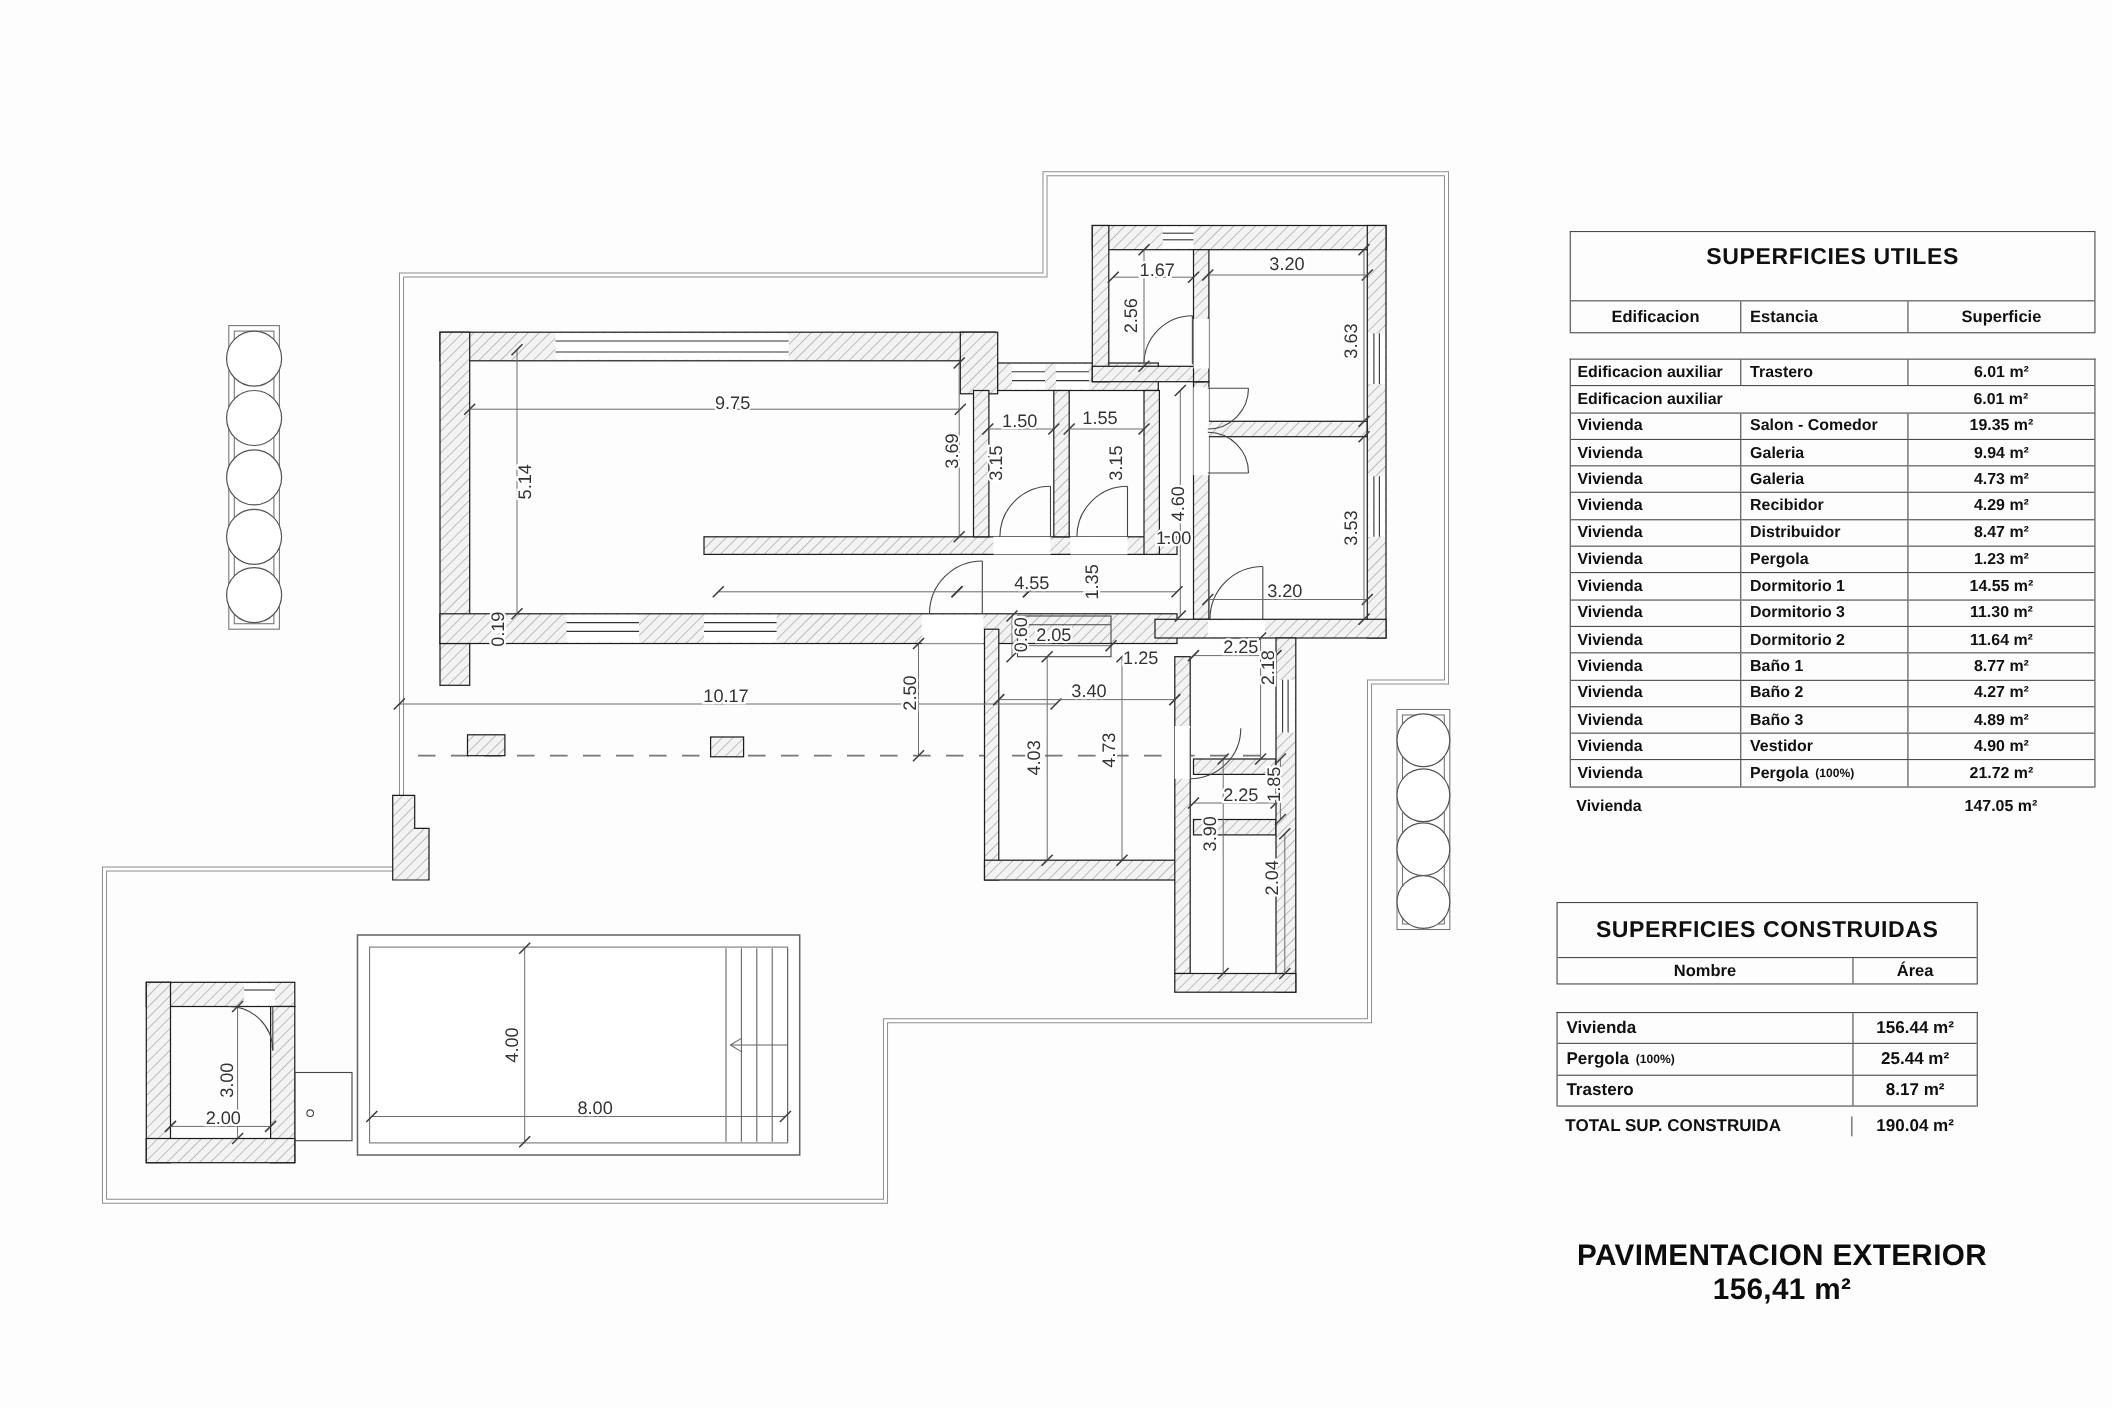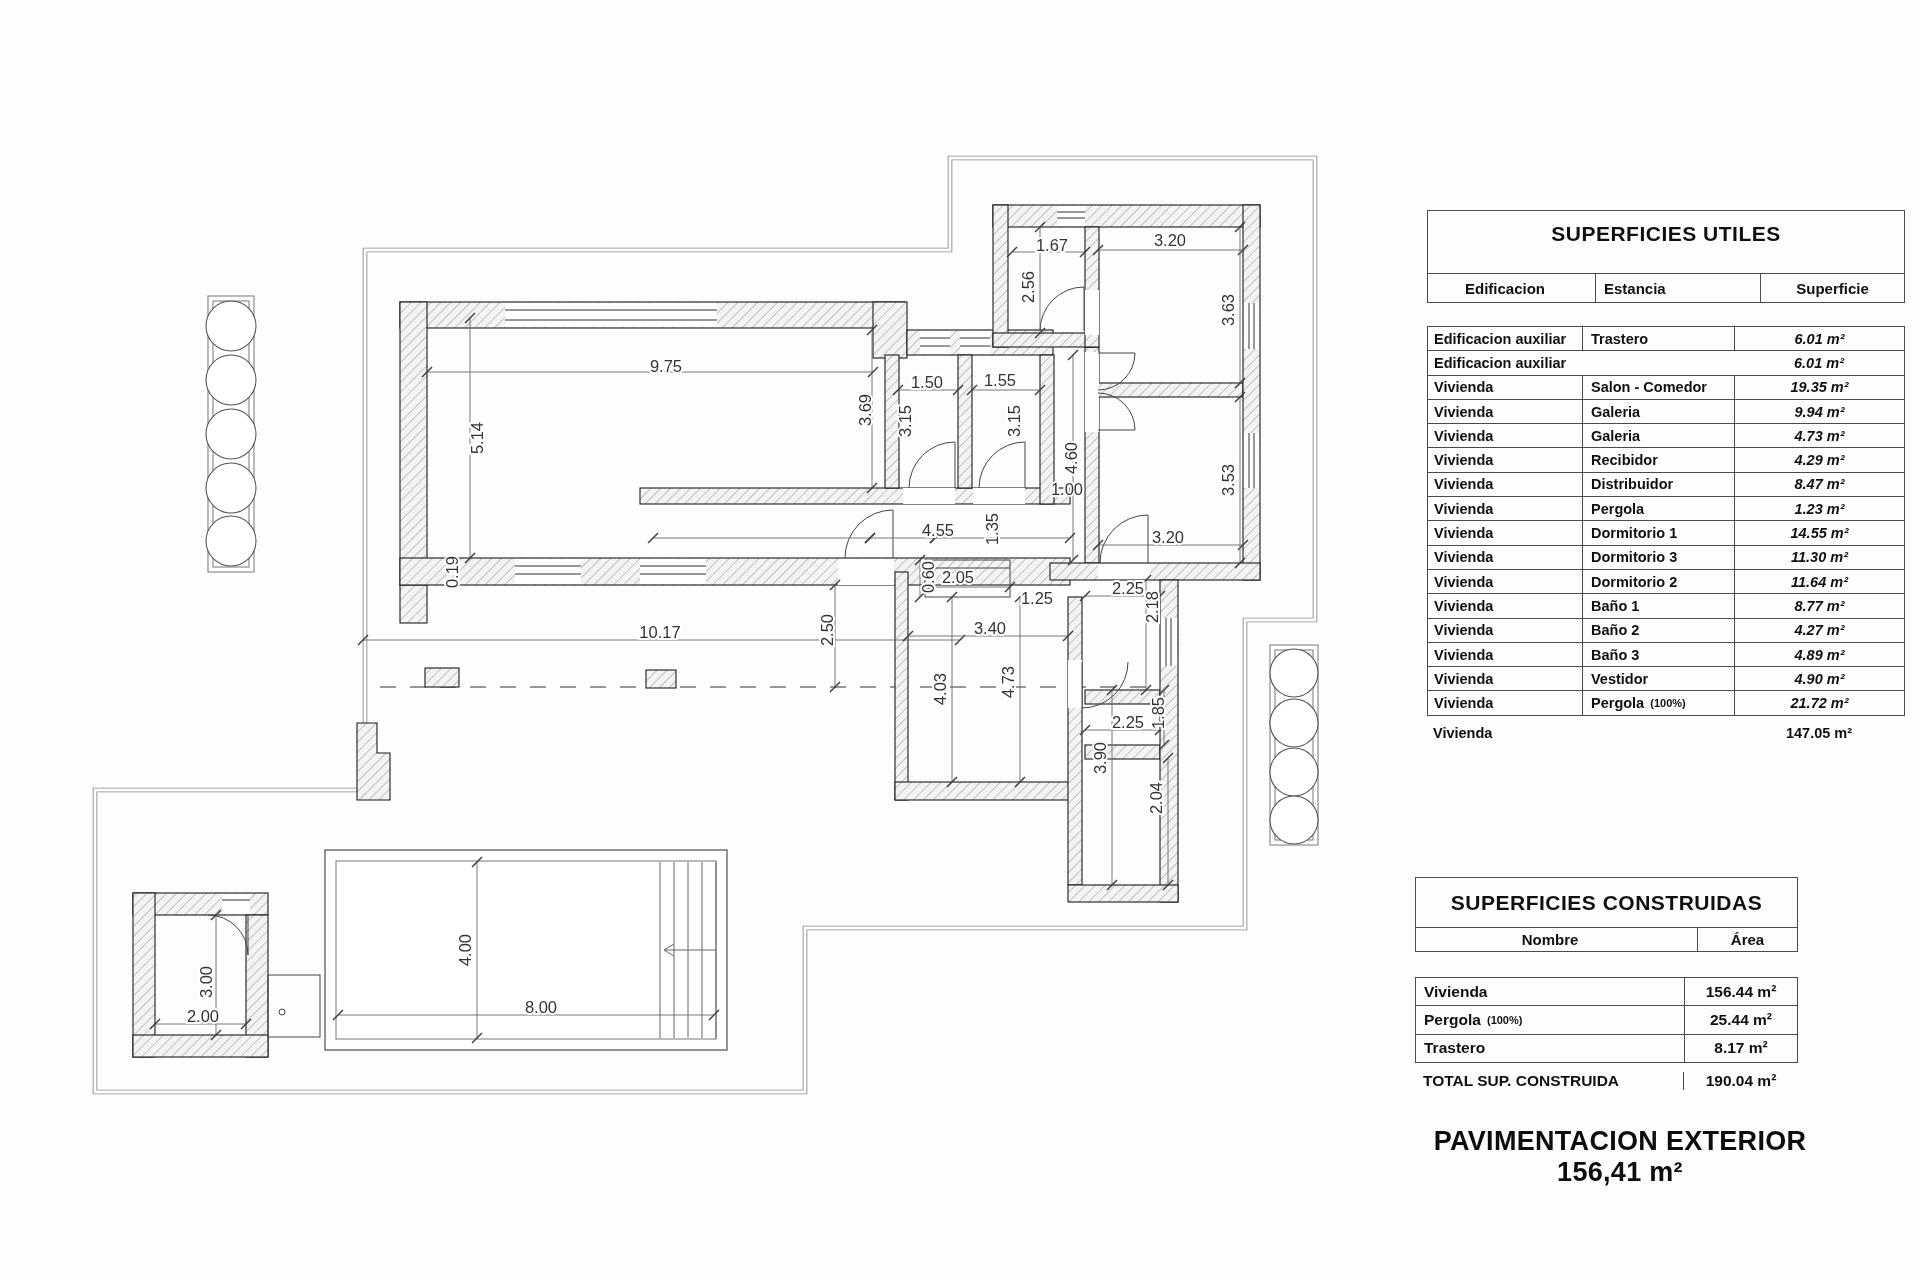--- a/index.html
+++ b/index.html
@@ -23,45 +23,45 @@
   .pool{fill:#fff;stroke:#666;stroke-width:1.4;}
   .pool2{fill:none;stroke:#777;stroke-width:1;}
   .tree{fill:#fff;stroke:#555;stroke-width:1.1;}
   .planter{fill:#fff;stroke:#777;stroke-width:1;}
   .dash{stroke:#777;stroke-width:1.6;stroke-dasharray:16 14;fill:none;}
   .stair{stroke:#666;stroke-width:1;}
 
   
   .tbl{position:absolute;color:#101010;}
   .t-utiles{left:1427px;top:210px;width:478px;}
-  .t-cons{left:1415px;top:877px;width:383px;}
+  .t-cons{left:1415px;top:820px;width:383px;}
   .tbl *{box-sizing:border-box;}
   .headbox{border:1.4px solid #4a4a4a;}
   .title{font-weight:bold;text-align:center;letter-spacing:.5px;border-bottom:1.4px solid #4a4a4a;}
   .t-utiles .title{font-size:21px;padding:11px 0 27px;}
   .t-cons .title{font-size:21px;padding:13px 0 12px;}
-  .hdr{display:flex;font-weight:bold;font-size:15px;align-items:stretch;gap:13px;}
+  .hdr{display:flex;font-weight:bold;font-size:15px;align-items:stretch;}
   .t-utiles .hdr{height:28px;}
   .t-cons .hdr{height:23px;}
   .hdr span{display:flex;align-items:center;}
   .h0{width:154px;justify-content:center;}
   .h1{width:152px;padding-left:8px;border-left:1.2px solid #4a4a4a;}
   .h2{flex:1;justify-content:center;border-left:1.2px solid #4a4a4a;}
   .n0{width:268px;justify-content:center;}
   .n1{flex:1;justify-content:center;border-left:1.2px solid #4a4a4a;}
   .tbody{border:1.2px solid #4a4a4a;border-bottom:none;}
   .t-utiles .tbody{margin-top:23px;}
   .t-cons .tbody{margin-top:25px;}
   .row{display:flex;border-bottom:1.2px solid #4a4a4a;font-weight:bold;align-items:stretch;}
   .t-utiles .row{height:24.3px;font-size:14.5px;}
   .t-cons .row{height:28.3px;font-size:15.5px;}
   .row span, .sumrow span{display:flex;align-items:center;}
   .c0{width:154px;padding-left:6px;}
   .c1{width:152px;padding-left:8px;border-left:1.2px solid #4a4a4a;}
-  .c2{flex:1;justify-content:center;border-left:1.2px solid #4a4a4a;font-style:italic;}
+  .c2{flex:1;justify-content:center;border-left:1.2px solid #4a4a4a;}
   .row.nodiv .c1,.row.nodiv .c2{border-left:none;}
   .k0{width:268px;padding-left:8px;}
   .k1{flex:1;justify-content:center;border-left:1.2px solid #4a4a4a;}
   .summary{margin-top:5px;}
   .sumrow{display:flex;font-weight:bold;align-items:center;}
   .t-utiles .sumrow{height:24px;font-size:14.5px;}
   .t-cons .sumrow{height:26px;font-size:15.5px;}
   .s0{width:306px;padding-left:6px;}
   .s1{flex:1;justify-content:center;}
   small{font-size:11px;font-weight:bold;}

